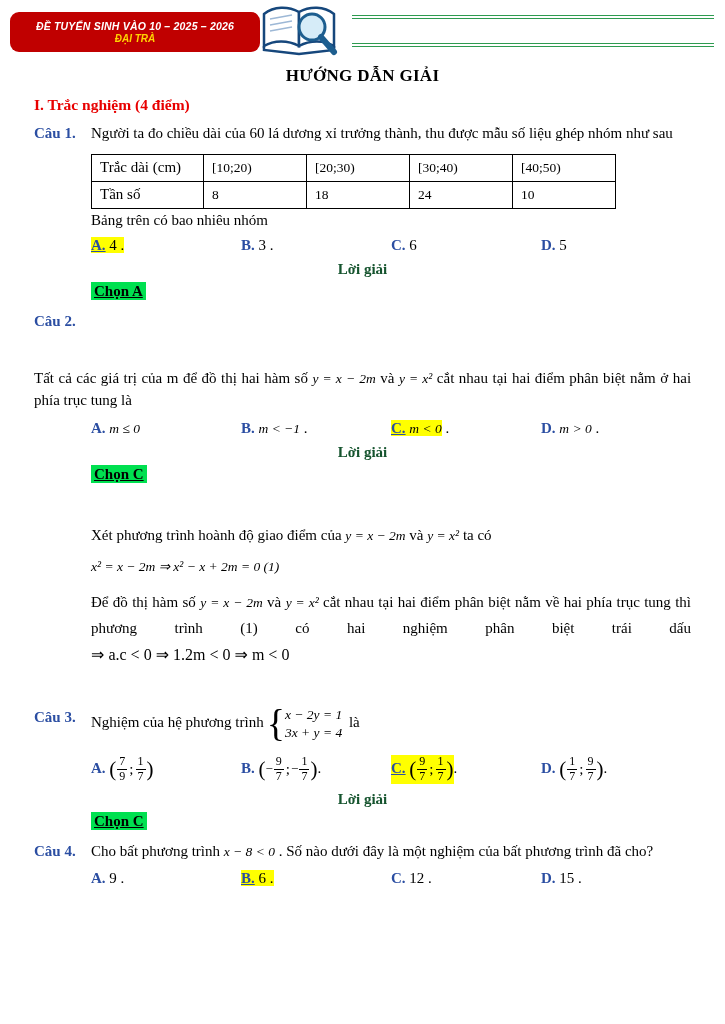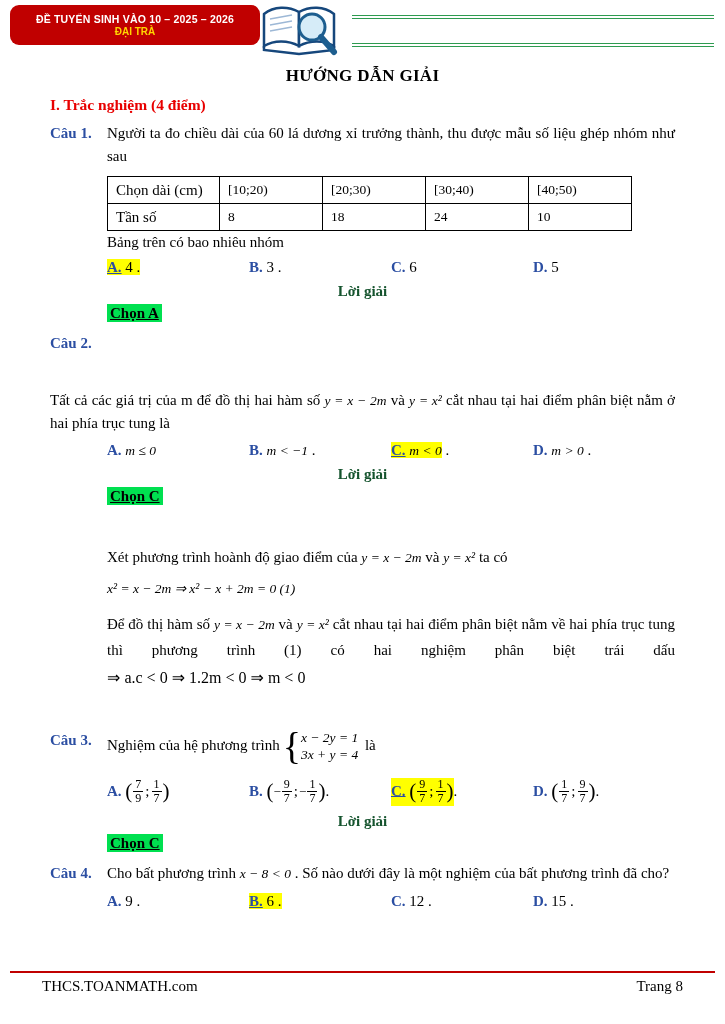--- a/index.html
+++ b/index.html
@@ -4,33 +4,33 @@
 <style>
   * { margin:0; padding:0; box-sizing:border-box; }
   html,body { background:#ffffff; }
   .page {
     position:relative; width:725px; height:1024px; background:#fff;
     font-family:"Liberation Serif", serif; font-size:15px; color:#000; overflow:hidden;
   }
   
   .header { position:relative; height:62px; }
   .banner {
-    position:absolute; left:10px; top:5px; width:250px; height:40px;
+    position:absolute; left:10px; top:12px; width:250px; height:40px;
     background:#c00000; border-radius:9px;
-    display:flex; flex-direction:column; justify-content:center; align-items:center; gap:1px;
+    display:flex; flex-direction:column; justify-content:center; align-items:center; gap:1px;font-style:italic;
   }
   .banner-line1 { font-family:"Liberation Sans", sans-serif; font-weight:700; font-size:10.5px; color:#ffffff; letter-spacing:.2px; }
   .banner-line2 { font-family:"Liberation Sans", sans-serif; font-weight:700; font-size:10px; color:#ffd400; }
   .logo { position:absolute; left:256px; top:0; width:92px; height:60px; }
   .green-line { position:absolute; left:352px; width:362px; height:4px;
     border-top:1.5px solid #2e9b50; border-bottom:1.5px solid #2e9b50; }
   .gl1 { top:15px; } .gl2 { top:43px; }
   
   .doc-title { text-align:center; font-size:17px; font-weight:700; margin-top:4px; letter-spacing:.3px; }
-  .content { padding:0 50px; }
+  .content { padding:0 34px; }
   .section-title { color:#e80000; font-size:15.5px; font-weight:700; margin:10px 0 2px; }
   
   .q-row { display:flex; margin-top:8px; line-height:1.5; }
   .q-label { flex:0 0 57px; color:#2b4ea2; font-weight:700; }
   .q-text { flex:1; text-align:justify; }
   .math { font-style:italic; font-size:13.5px; }
   
   .freq-table { border-collapse:collapse; margin:9px 0 3px 57px; }
   .freq-table td { border:1px solid #000; padding:2px 8px; height:27px; vertical-align:middle; }
   .freq-table .c1 { width:112px; }
@@ -98,21 +98,21 @@
     <div class="section-title">I. Trắc nghiệm (4 điểm)</div>
 
     <div class="q-row">
       <span class="q-label">Câu 1.</span>
       <span class="q-text">Người ta đo chiều dài của 60 lá dương xỉ trưởng thành, thu được mẫu số liệu ghép nhóm như sau</span>
     </div>
 
     <table class="freq-table">
       <tbody>
         <tr>
-          <td class="c1">Chọn dài (cm)</td>
+          <td class="c1">Trắc dài (cm)</td>
           <td class="ci">[10;20)</td>
           <td class="ci">[20;30)</td>
           <td class="ci">[30;40)</td>
           <td class="ci">[40;50)</td>
         </tr>
         <tr>
           <td class="c1">Tần số</td>
           <td class="ci">8</td>
           <td class="ci">18</td>
           <td class="ci">24</td>
@@ -261,20 +261,14 @@
     </div>
 
     <div class="options">
       <span class="option"><span class="opt-label">A.</span> <span>9 .</span></span>
       <span class="option"><span class="hl"><span class="opt-label u">B.</span> <span>6 .</span></span></span>
       <span class="option"><span class="opt-label">C.</span> <span>12 .</span></span>
       <span class="option"><span class="opt-label">D.</span> <span>15 .</span></span>
     </div>
   </div>
 
-  <div class="footer">
-    <div class="footer-row">
-      <span>THCS.TOANMATH.com</span>
-      <span>Trang 8</span>
-    </div>
-  </div>
 
 </div>
 
 </body></html>

